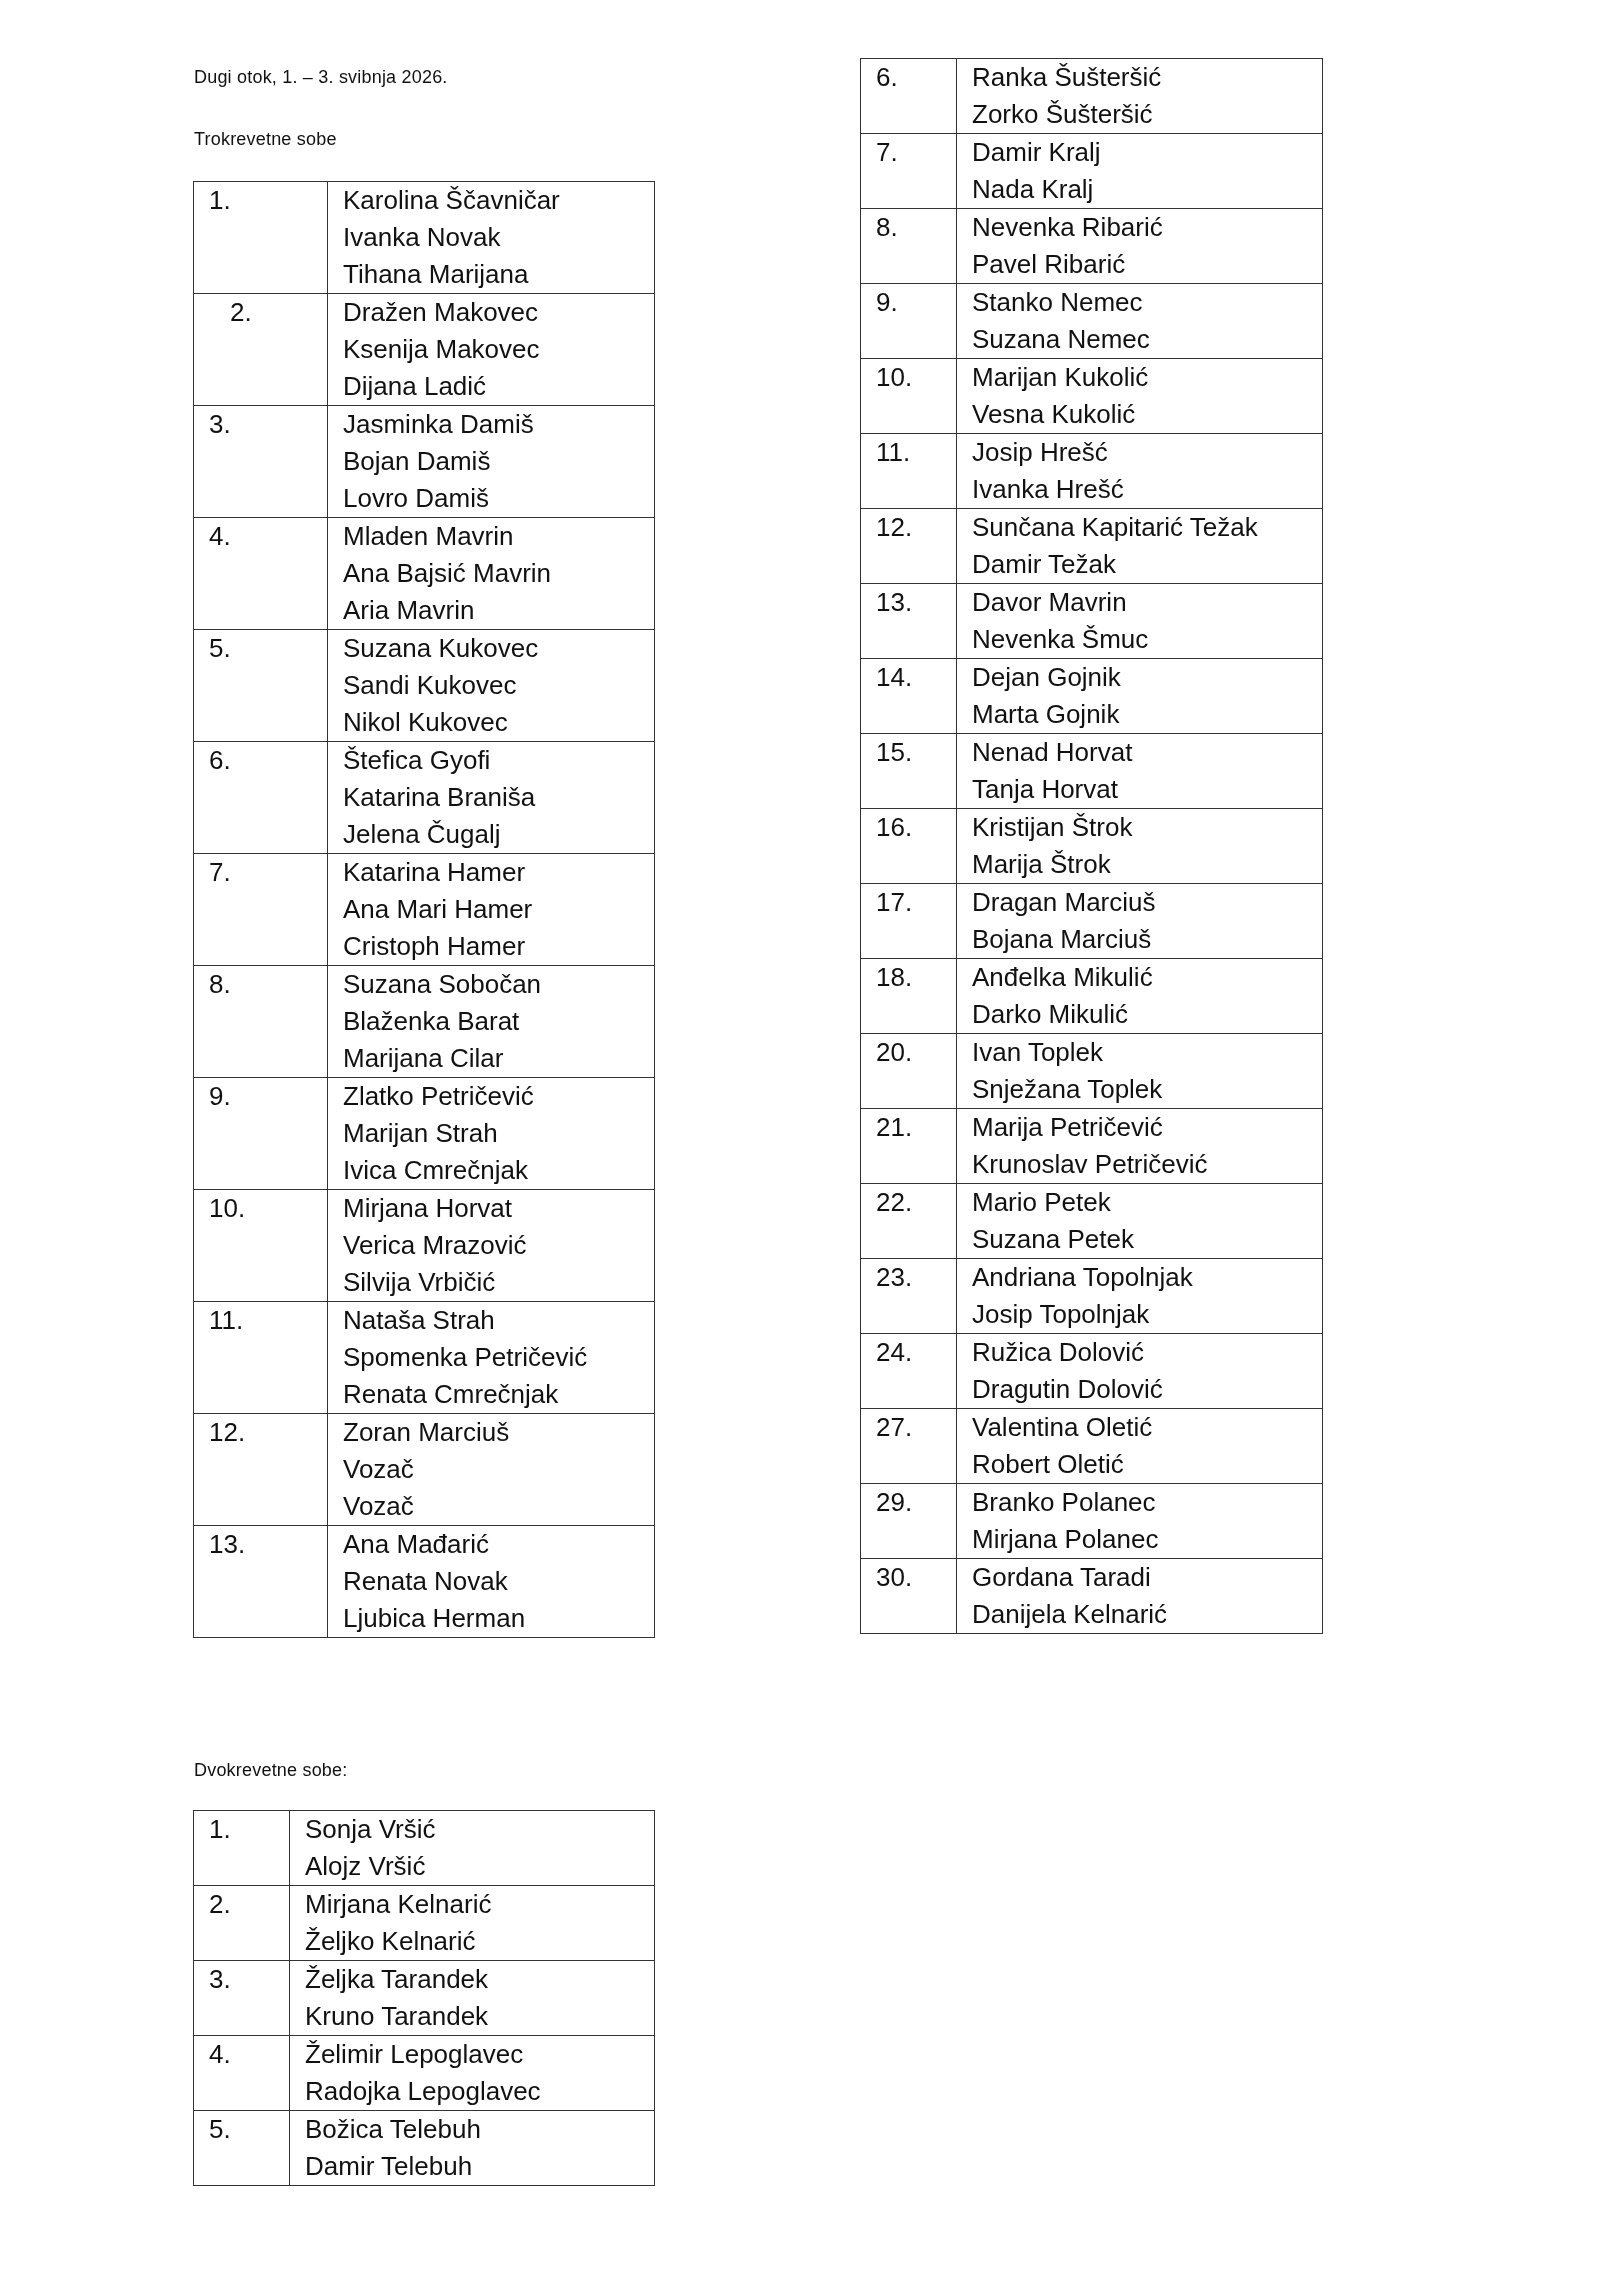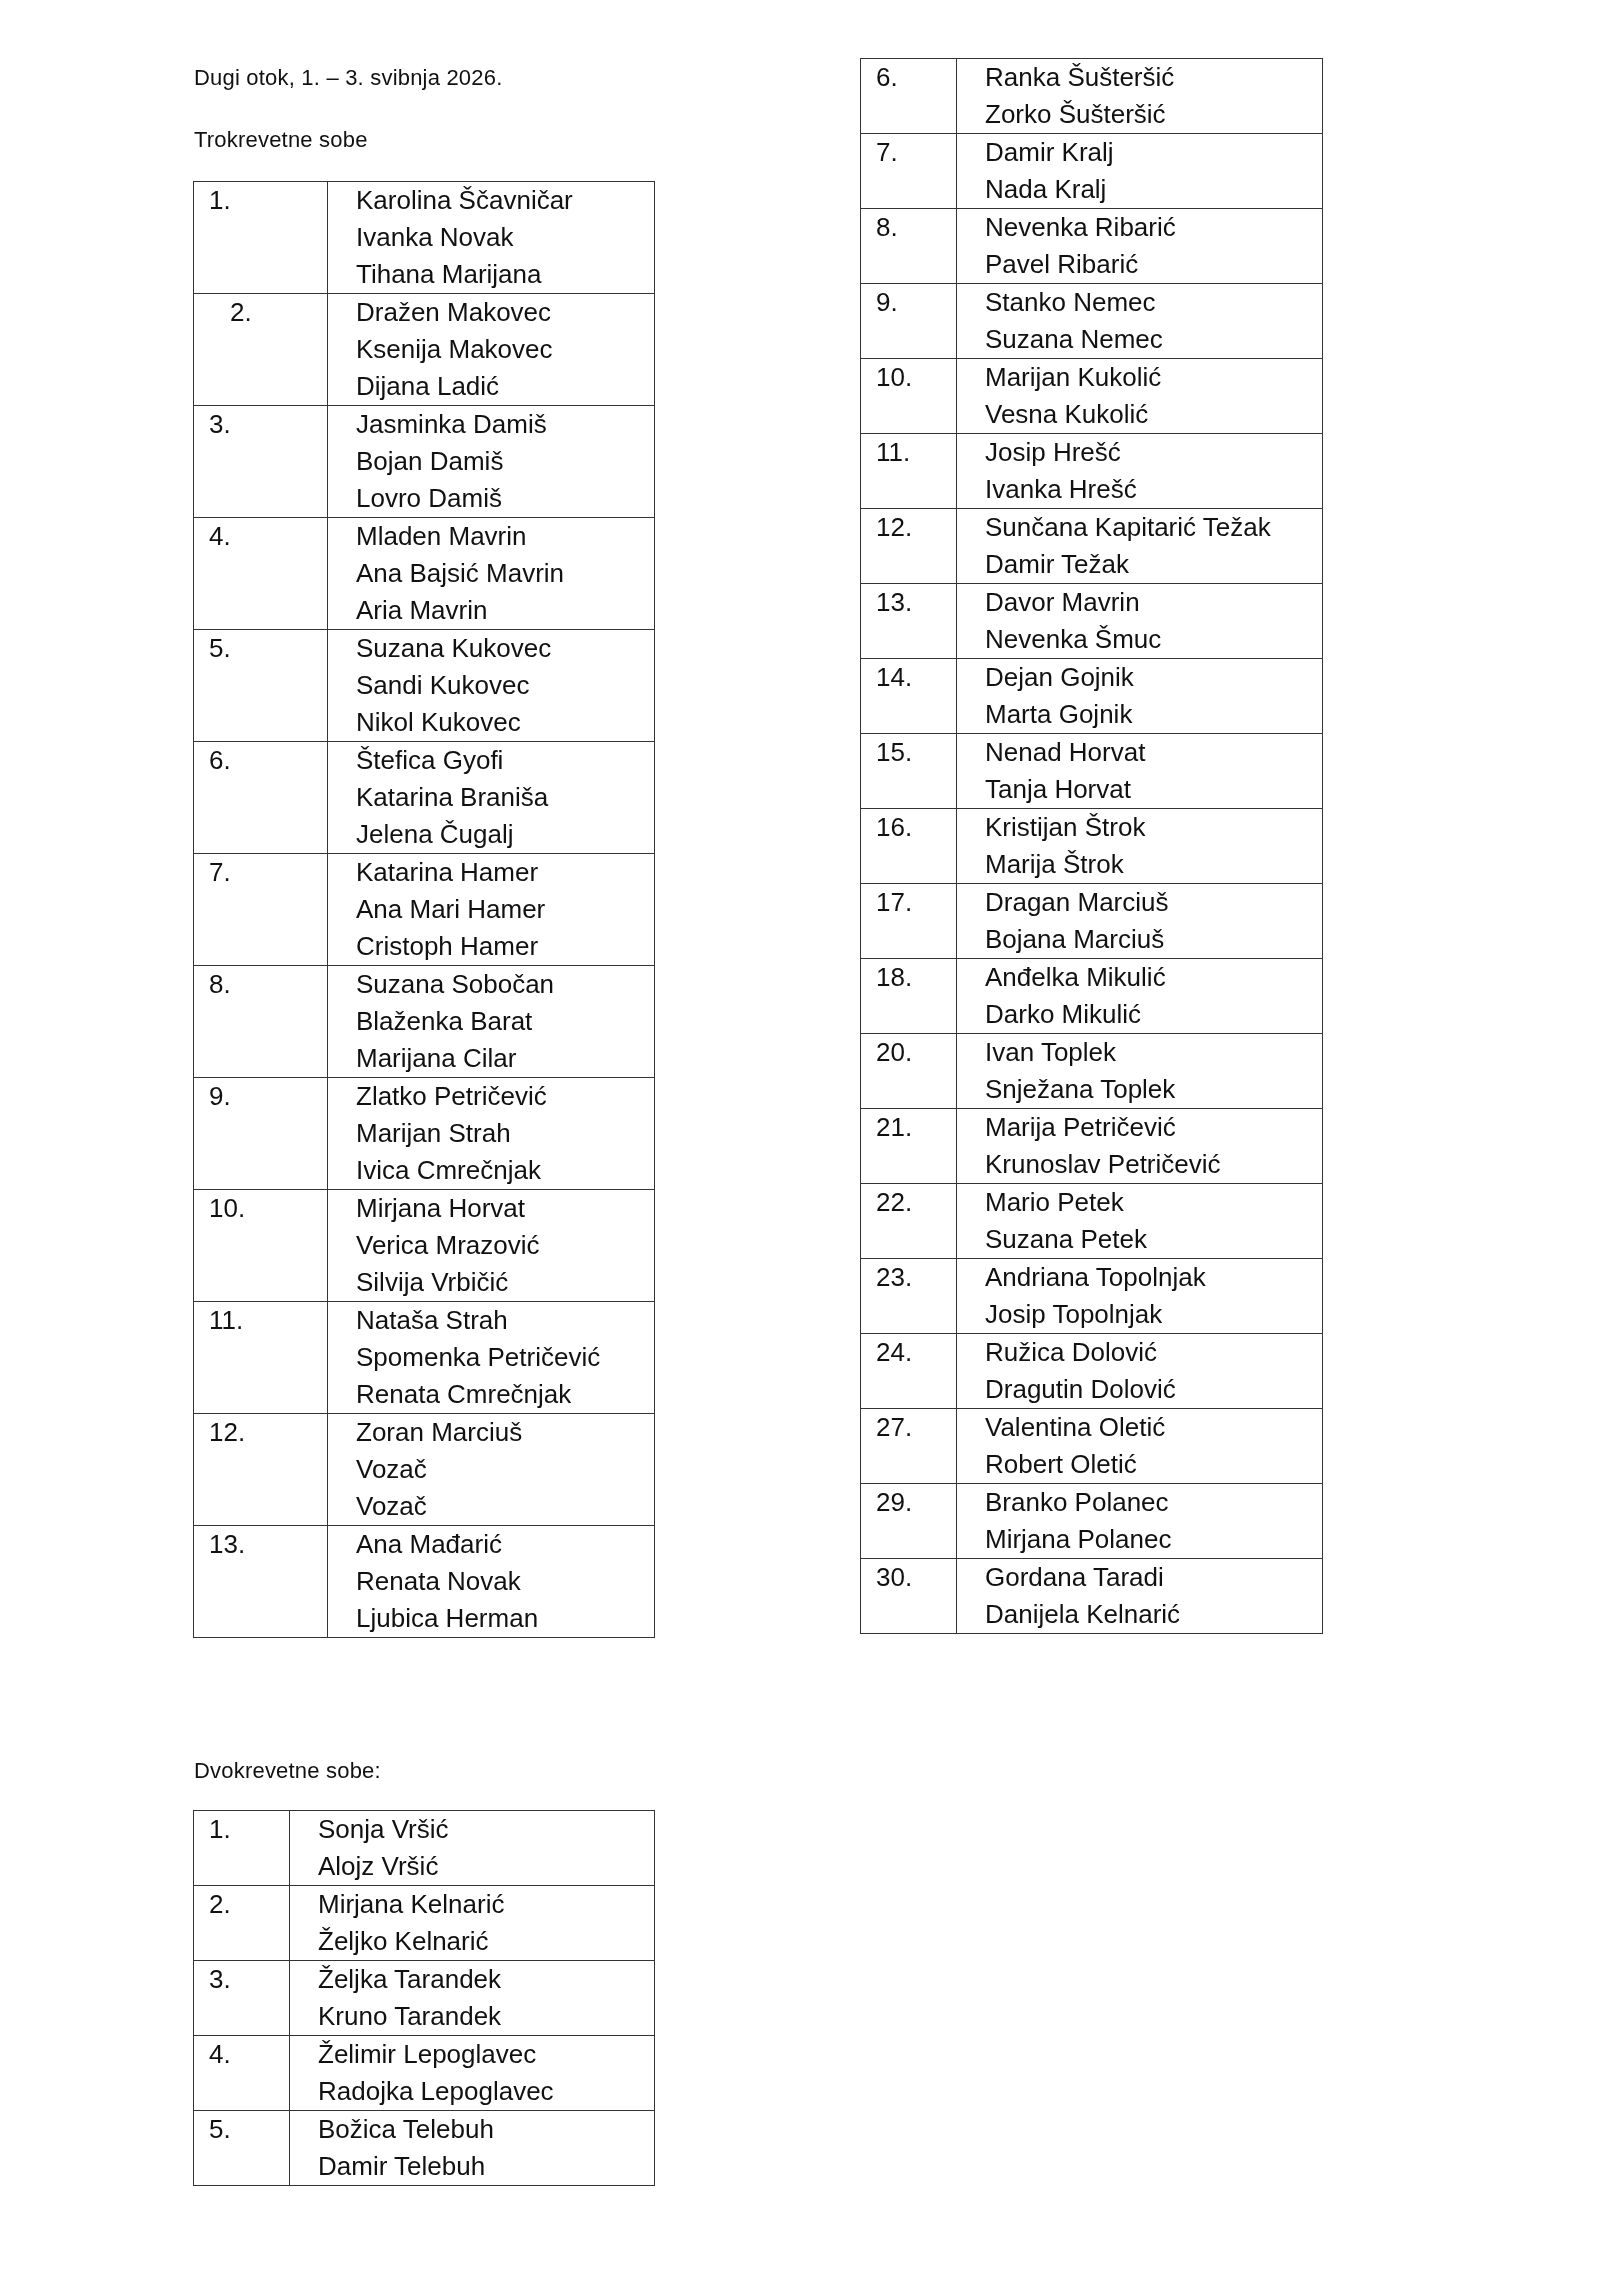--- a/index.html
+++ b/index.html
@@ -1,29 +1,29 @@
 <!DOCTYPE html>
 <html style="font-size:14.3px"><head>
 <meta charset="utf-8">
 <style>
   html, body { margin: 0; padding: 0; background: #ffffff; }
   body {
     width: 1622px; height: 2293px; position: relative; overflow: hidden;
     font-family: "Liberation Sans", sans-serif; color: #111111;
   }
-  .txt { position: absolute; font-size: 22px; line-height: 37px; white-space: nowrap; letter-spacing: 0.2px; }
+  .txt { position: absolute; font-size: 18px; line-height: 37px; white-space: nowrap; letter-spacing: 0.2px; }
   table.rooms {
     position: absolute; border-collapse: collapse; table-layout: fixed;
     font-size: 26px; line-height: 37px; color: #111111;
   }
   table.rooms td {
     border: 1.8px solid #333333; vertical-align: top; padding: 0;
   }
   table.rooms td.num { padding-left: 15px; }
-  table.rooms td.names { padding-left: 28px; }
+  table.rooms td.names { padding-left: 15px; }
   .name-line { display: block; white-space: nowrap; }
   #t3 { left: 193px; top: 181px; width: 462px; }
   #t3 col.c1 { width: 134px; }
   #t3 td { height: 110px; }
   #t3 tr.indent td.num { padding-left: 36px; }
   #t2a { left: 193px; top: 1810px; width: 462px; }
   #t2a col.c1 { width: 96px; }
   #t2a td { height: 73px; }
   #t2b { left: 860px; top: 58px; width: 463px; }
   #t2b col.c1 { width: 96px; }

